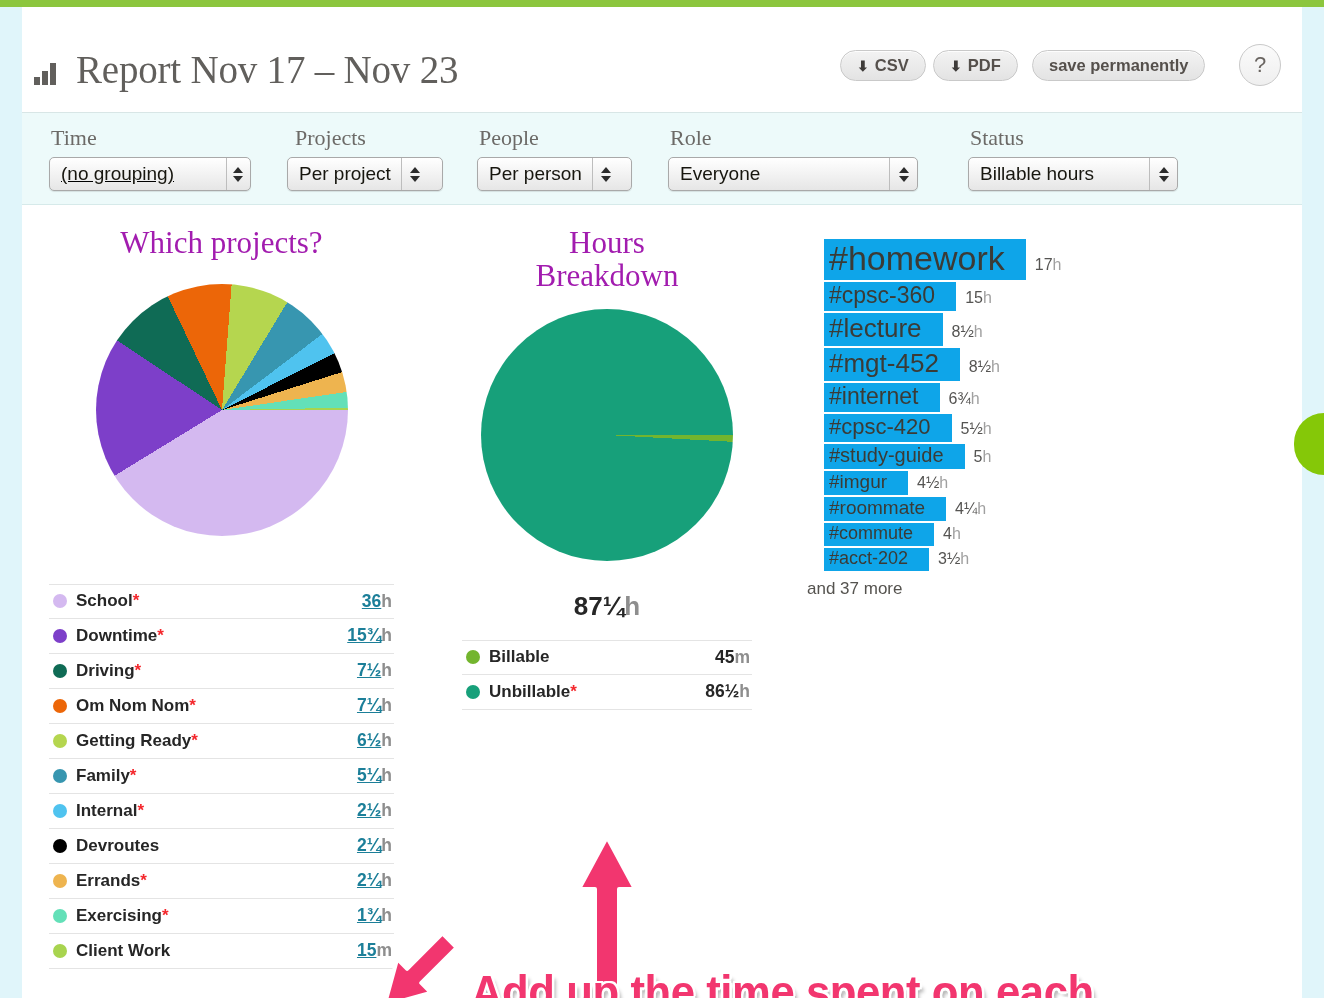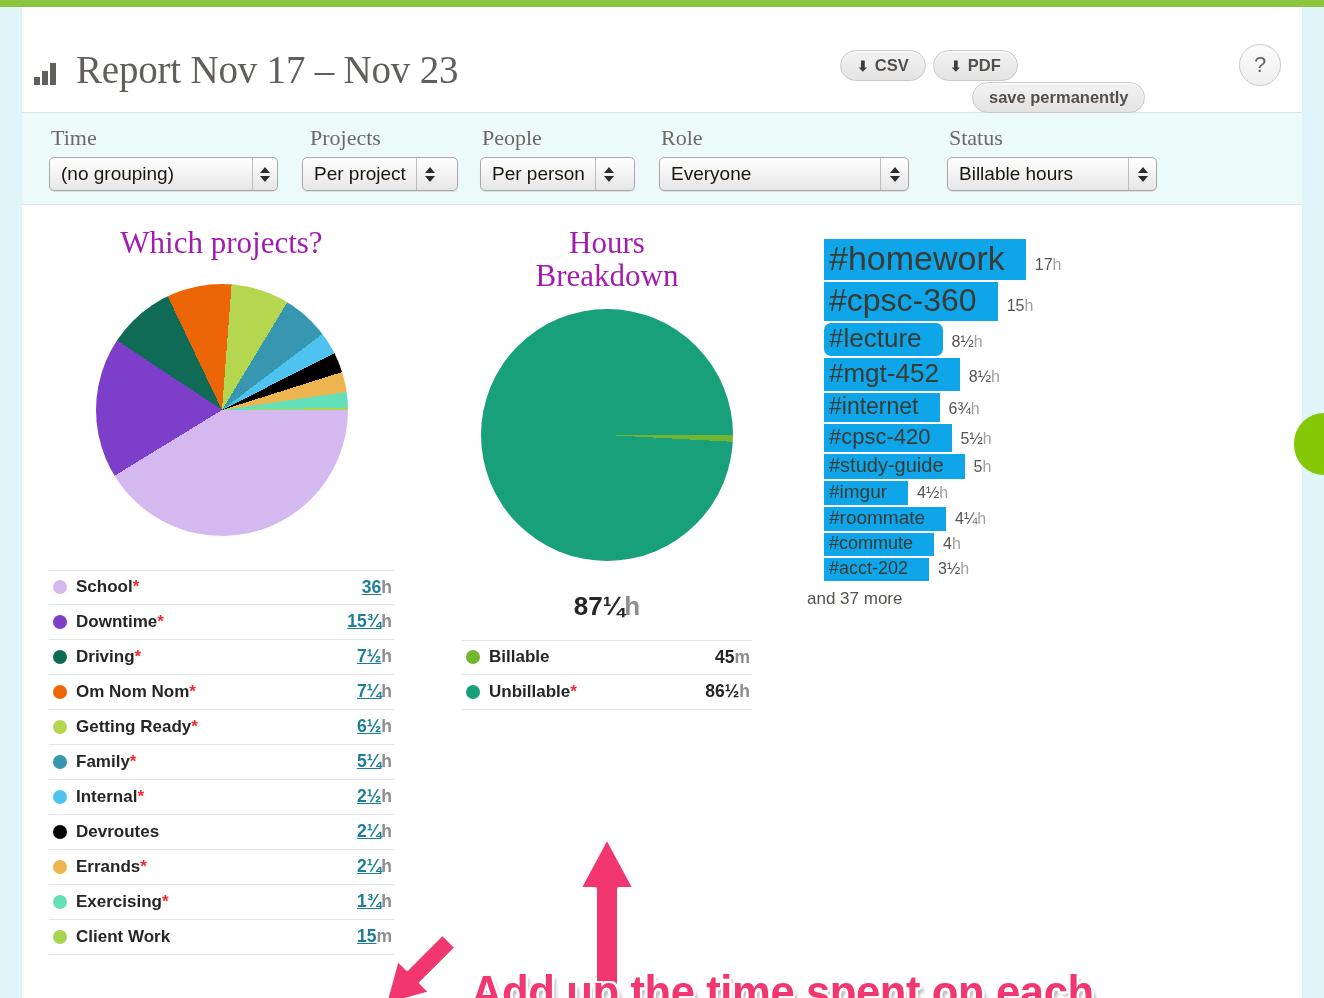--- a/index.html
+++ b/index.html
@@ -39,35 +39,35 @@
     position: absolute; top: 43px; height: 31px;
     background: linear-gradient(#f3f3f3, #e3e3e3);
     border: 1px solid #c9c9c9; border-radius: 16px;
     font-size: 16.5px; font-weight: bold; color: #55504c;
     display: flex; align-items: center; justify-content: center; gap: 6px;
     padding: 0 16px; cursor: pointer;
     box-shadow: 0 1px 0 rgba(255,255,255,0.8) inset;
   }
   #btn-csv { left: 818px; }
   #btn-pdf { left: 911px; }
-  #btn-save { left: 950px; margin-top: 32px; }
+  #btn-save { left: 1010px; }
   .dl-arrow { font-size: 14px; line-height: 1; color: #3e3b39; }
   #btn-help {
     position: absolute; left: 1217px; top: 37px; width: 42px; height: 42px;
     border-radius: 50%; border: 1px solid #c9c9c9;
     background: linear-gradient(#fbfbfb, #efefef);
     display: flex; align-items: center; justify-content: center;
     font-size: 22px; color: #6a6561; cursor: pointer;
   }
 
   
   #filters {
     position: relative; height: 92px; background: #edfafa;
     border-bottom: 1px solid #d6eaea; padding-left: 27px;
-    display: flex; align-items: flex-start; gap: 0;
+    display: flex; align-items: flex-start; gap: 12px;
   }
   .filter { padding-top: 12px; }
   .filter-label {
     font-family: "Liberation Serif", serif;
     font-size: 22px; color: #6c6a67; margin-bottom: 6px; margin-left: 2px;
   }
   .select-box {
     height: 34px; border: 1px solid #a9a9a9; border-radius: 5px;
     background: linear-gradient(#ffffff, #e6e6e6);
     display: flex; align-items: stretch; cursor: pointer;
@@ -76,37 +76,37 @@
   .select-value {
     display: flex; align-items: center; padding: 0 10px 0 11px;
     font-size: 19px; color: #17160f; white-space: nowrap;
   }
   .select-arrows {
     width: 28px; border-left: 1px solid #bdbdbd;
     display: flex; flex-direction: column; align-items: center; justify-content: center; gap: 3px;
   }
   .tri-up { width: 0; height: 0; border-left: 5px solid transparent; border-right: 5px solid transparent; border-bottom: 6px solid #2c2c2c; }
   .tri-down { width: 0; height: 0; border-left: 5px solid transparent; border-right: 5px solid transparent; border-top: 6px solid #2c2c2c; }
-  #f-time { width: 229px; } #f-time .select-value { width: 100%; }
+  #f-time { width: 202px; text-decoration: underline; } #f-time .select-value { width: 100%; }
   #f-proj { margin-left: 24px; width: 156px; }
   #f-people { margin-left: 22px; width: 155px; }
   #f-role { margin-left: 24px; width: 250px; }
   #f-status { margin-left: 38px; width: 210px; }
 
   
   #body { position: relative; height: 793px; background: #ffffff; }
   .col-title {
     font-family: "Liberation Serif", serif;
     font-size: 31px; color: #a21caf; text-align: center; line-height: 1.06;
   }
 
   
   #col-projects { position: absolute; left: 27px; top: 22px; width: 345px; }
   #pie-projects { width: 252px; height: 252px; border-radius: 50%; margin: 24px auto 0 auto; }
-  #legend-projects { margin-top: 34px; }
+  #legend-projects { margin-top: 48px; }
   .lrow {
     display: flex; align-items: center; height: 35px;
     border-bottom: 1px solid #e4e4e4; padding: 0 2px 0 4px;
   }
   .lrow:first-child { border-top: 1px solid #e4e4e4; }
   .dot { width: 14px; height: 14px; border-radius: 50%; flex: 0 0 14px; margin-right: 9px; }
   .lname { font-size: 17px; font-weight: bold; color: #262626; white-space: nowrap; }
   .star { color: #f4272c; font-weight: bold; }
   .lval { margin-left: auto; font-size: 17.5px; font-weight: bold; white-space: nowrap; }
   .lval a { color: #1c7f99; text-decoration: underline; }
@@ -333,25 +333,25 @@
           </div>
       </div>
 
       <div id="col-tags">
         <div id="tag-list">
             <div class="tagrow">
               <span class="tagchip" style="font-size: 34px;">#homework</span>
               <span class="tagval">17<span class="unit">h</span></span>
             </div>
             <div class="tagrow">
-              <span class="tagchip" style="font-size: 32px;">#cpsc-360</span>
+              <span class="tagchip" style="font-size: 23px;">#cpsc-360</span>
               <span class="tagval">15<span class="unit">h</span></span>
             </div>
             <div class="tagrow">
-              <span class="tagchip" style="font-size: 26px; border-radius: 7px;">#lecture</span>
+              <span class="tagchip" style="font-size: 26px;">#lecture</span>
               <span class="tagval">8½<span class="unit">h</span></span>
             </div>
             <div class="tagrow">
               <span class="tagchip" style="font-size: 26px;">#mgt-452</span>
               <span class="tagval">8½<span class="unit">h</span></span>
             </div>
             <div class="tagrow">
               <span class="tagchip" style="font-size: 23px;">#internet</span>
               <span class="tagval">6¾<span class="unit">h</span></span>
             </div>

